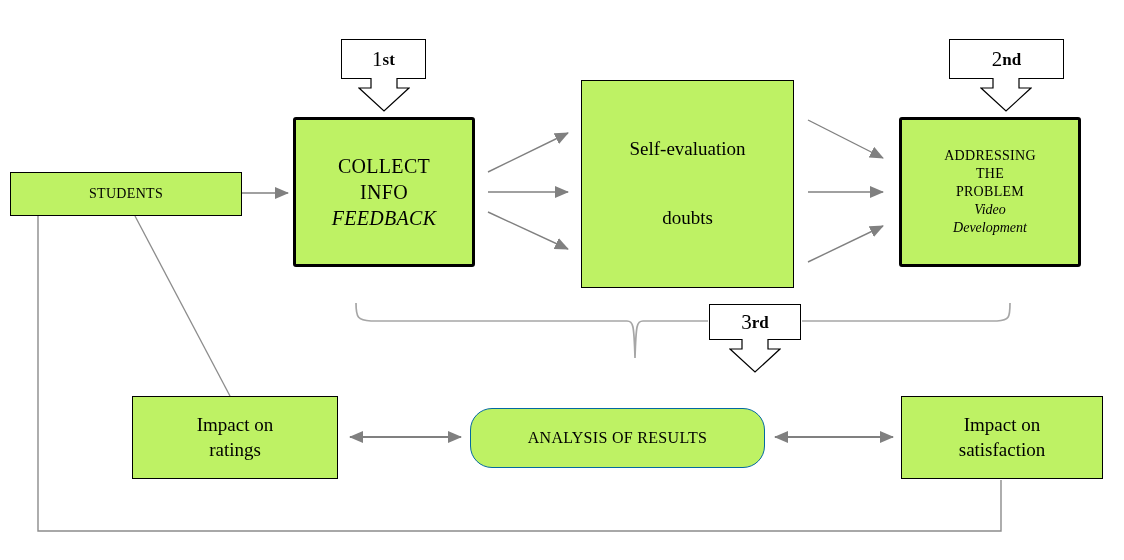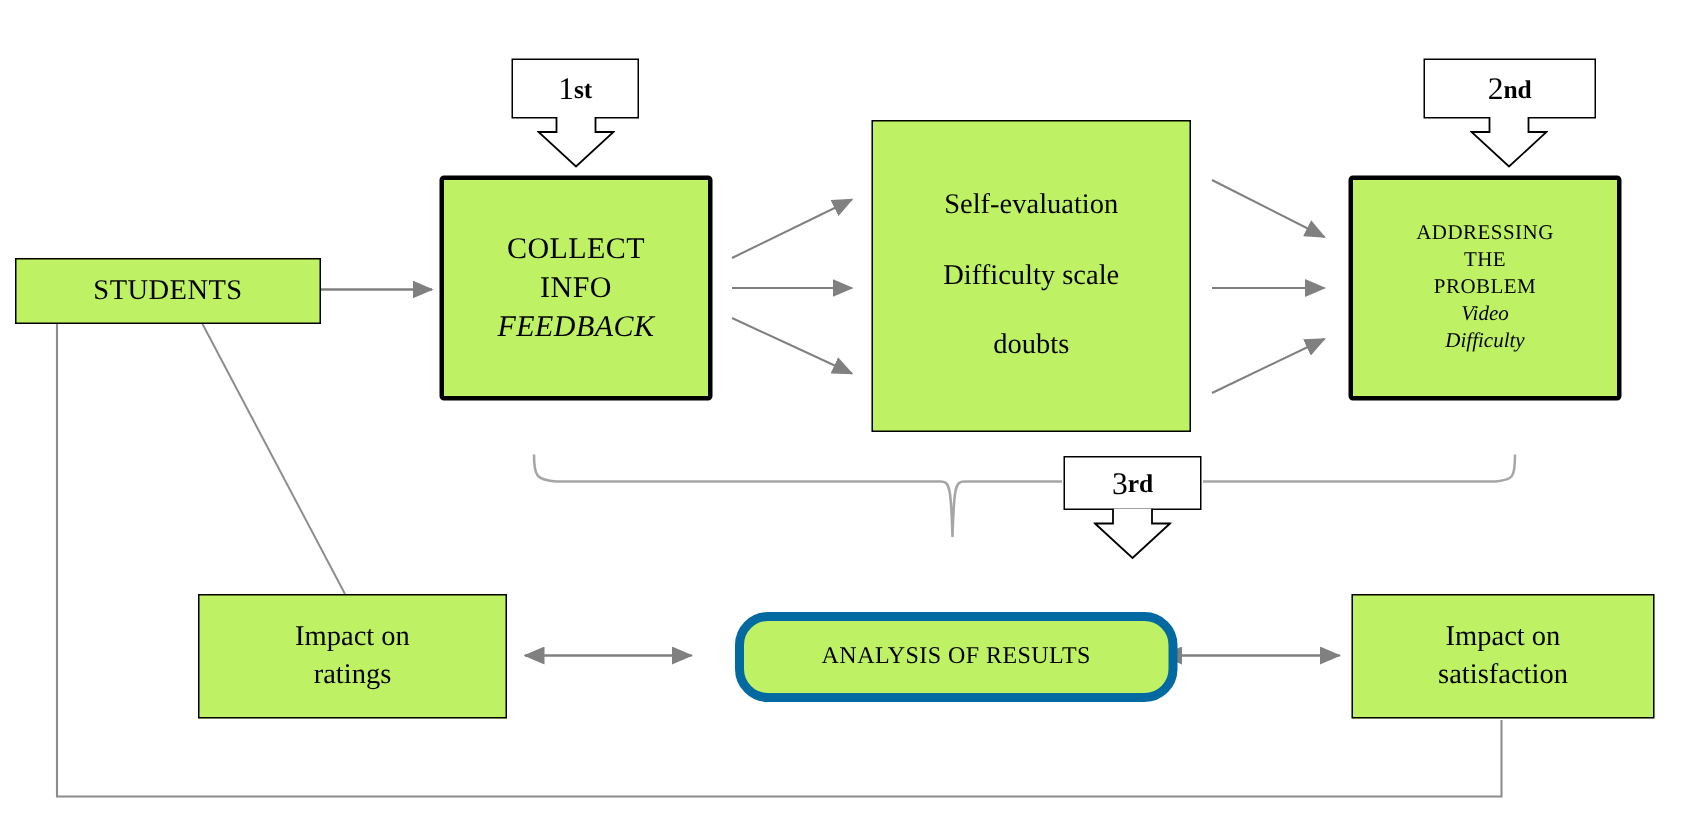--- a/index.html
+++ b/index.html
@@ -39,23 +39,22 @@
     line-height: 1.30;
   }
   .node.thin {
     border: 1px solid #000000;
   }
   .node.bold-round {
     border: 3px solid #000000;
     border-radius: 3px;
   }
   .node.bold-round-sm {
-    border: 6px solid #0369a1;
+    border: 1px solid #0369a1;
     border-radius: 22px;
-    margin-left: 20px;
   }
   .ital {
     font-style: italic;
     text-align: center;
   }
   .caps {
     letter-spacing: 0.3px;
   }
   .step-label {
     position: absolute;
@@ -122,44 +121,43 @@
 
     <line x1="135" y1="216" x2="230" y2="396" stroke="#8c8c8c" stroke-width="1.3"></line>
 
     <line x1="350" y1="437" x2="461" y2="437" stroke="#808080" stroke-width="1.8" marker-end="url(#ah-gray-big)" marker-start="url(#ah-gray-big-start)"></line>
 
     <line x1="775" y1="437" x2="893" y2="437" stroke="#808080" stroke-width="1.8" marker-end="url(#ah-gray-big)" marker-start="url(#ah-gray-big-start)"></line>
 
     <path d="M38,216 L38,531 L1001,531 L1001,480" fill="none" stroke="#8c8c8c" stroke-width="1.4"></path>
   </svg>
 
-  <div class="node thin" style="left:10px; top:172px; width:204px; height:44px; font-size:19px;">
+  <div class="node thin" style="left:10px; top:172px; width:232px; height:44px; font-size:14px;">
     <span class="caps">STUDENTS</span>
   </div>
 
   <div class="node bold-round" style="left:293px; top:117px; width:182px; height:150px; font-size:20px;">
     <span class="txt-row caps">COLLECT</span>
     <span class="txt-row caps">INFO</span>
     <span class="txt-row caps ital">FEEDBACK</span>
   </div>
 
   <div class="node thin" style="left:581px; top:80px; width:213px; height:208px; font-size:19px;">
     <span class="txt-row">Self-evaluation</span>
     <span class="sp-lg"></span>
-    <span class="txt-row">Difficulty scale</span>
     <span class="sp-lg"></span>
     <span class="txt-row">doubts</span>
   </div>
 
   <div class="node bold-round" style="left:899px; top:117px; width:182px; height:150px; font-size:14px;">
     <span class="txt-row caps">ADDRESSING</span>
     <span class="txt-row caps">THE</span>
     <span class="txt-row caps">PROBLEM</span>
     <span class="txt-row ital">Video</span>
-    <span class="txt-row ital">Difficulty</span>
+    <span class="txt-row ital">Development</span>
   </div>
 
   <div class="node thin" style="left:132px; top:396px; width:206px; height:83px; font-size:19px;">
     <span class="txt-row">Impact on</span>
     <span class="txt-row">ratings</span>
   </div>
 
   <div class="node bold-round-sm" style="left:470px; top:408px; width:295px; height:60px; font-size:16px;">
     <span class="caps">ANALYSIS OF RESULTS</span>
   </div>

